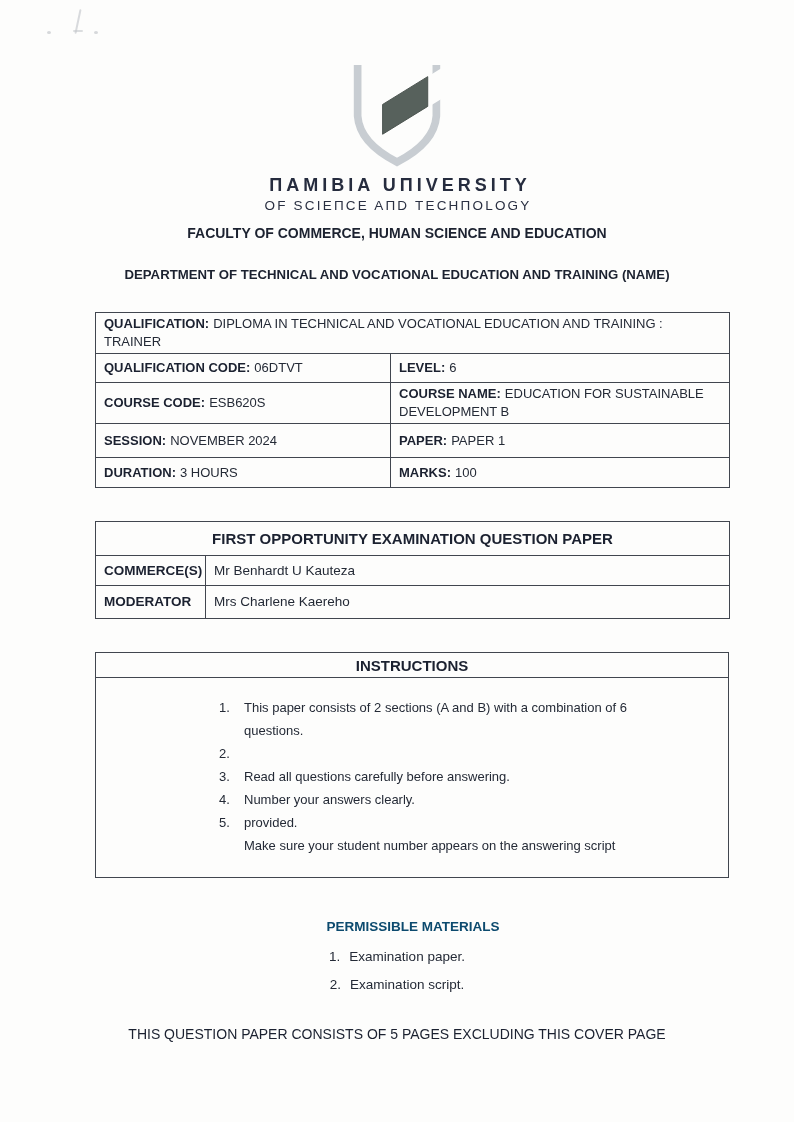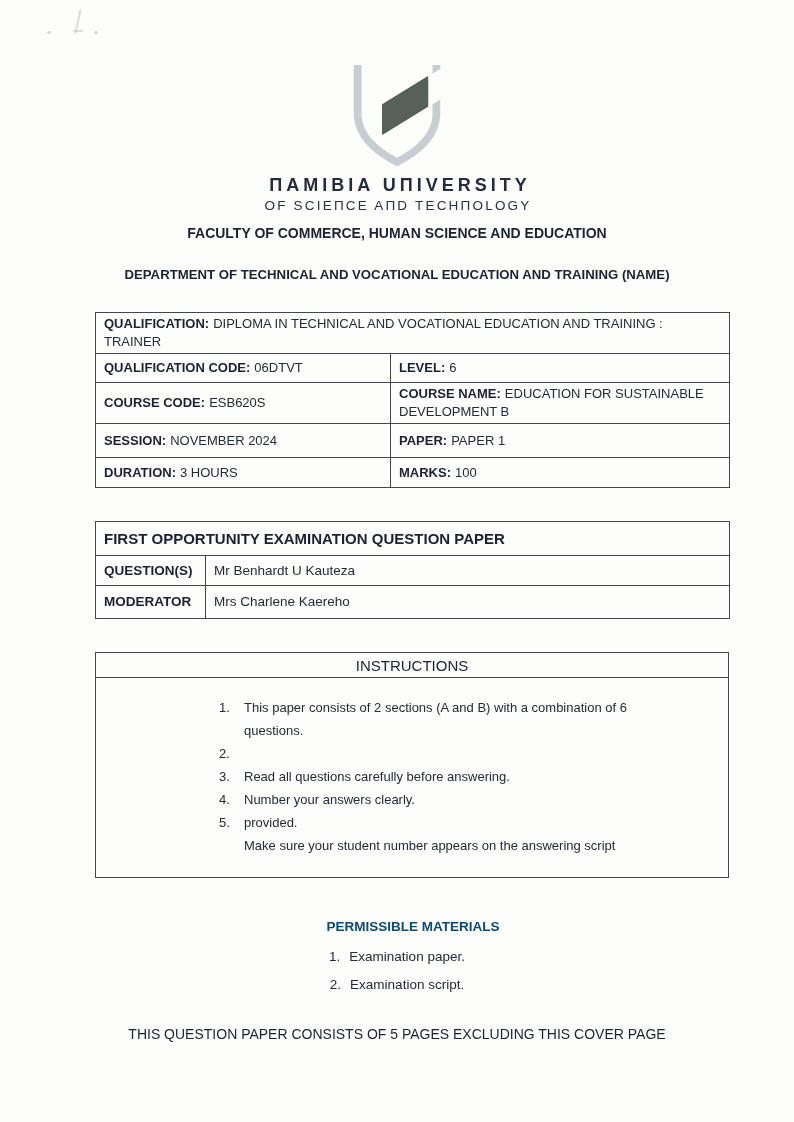--- a/index.html
+++ b/index.html
@@ -51,31 +51,31 @@
   .info-table col.c2 { width:339px; }
   .info-table tr.r1 { height:38px; }
   .info-table tr.r2 { height:29px; }
   .info-table tr.r3 { height:40px; }
   .info-table tr.r4 { height:34px; }
   .info-table tr.r5 { height:30px; }
 
   .exam-table { position:absolute; left:95px; top:521px; width:634px; font-size:13.5px; }
   .exam-table col.c1 { width:110px; }
   .exam-table col.c2 { width:524px; }
-  .exam-table .title-cell { font-weight:700; font-size:15px; height:29px; color:#1b2130; }
+  .exam-table .title-cell { text-align:center; font-weight:700; font-size:15px; height:29px; color:#1b2130; }
   .exam-table tr.r2 { height:30px; }
   .exam-table tr.r3 { height:33px; }
 
   
   .instructions {
     position:absolute; left:95px; top:652px; width:634px; height:226px;
     border:1.6px solid #41464f; box-sizing:border-box; background:transparent;
   }
   .instructions-title {
-    text-align:center; font-weight:400; font-size:15px; color:#1b2130;
+    text-align:center; font-weight:700; font-size:15px; color:#1b2130;
     padding:4px 0 3px 0; border-bottom:1.6px solid #41464f;
   }
   .instructions-list { margin:18px 0 0 123px; font-size:13px; line-height:23px; }
   .ins-item { display:flex; }
   .ins-num { width:25px; flex:none; }
   .ins-line { display:block; }
 
   
   .materials-title {
     position:absolute; top:919px; left:0; width:100%; text-align:center;
@@ -167,21 +167,21 @@
   <table class="exam-table">
     <colgroup>
         <col class="c1">
         <col class="c2">
       </colgroup>
     <tbody>
         <tr>
       <td colspan="2" class="title-cell">FIRST OPPORTUNITY EXAMINATION QUESTION PAPER</td>
     </tr>
     <tr class="r2">
-      <td class="lbl">QUESTION(S)</td>
+      <td class="lbl">COMMERCE(S)</td>
       <td>Mr Benhardt U Kauteza</td>
     </tr>
     <tr class="r3">
       <td class="lbl">MODERATOR</td>
       <td>Mrs Charlene Kaereho</td>
     </tr>
   </tbody>
     </table>
 
   <div class="instructions">

